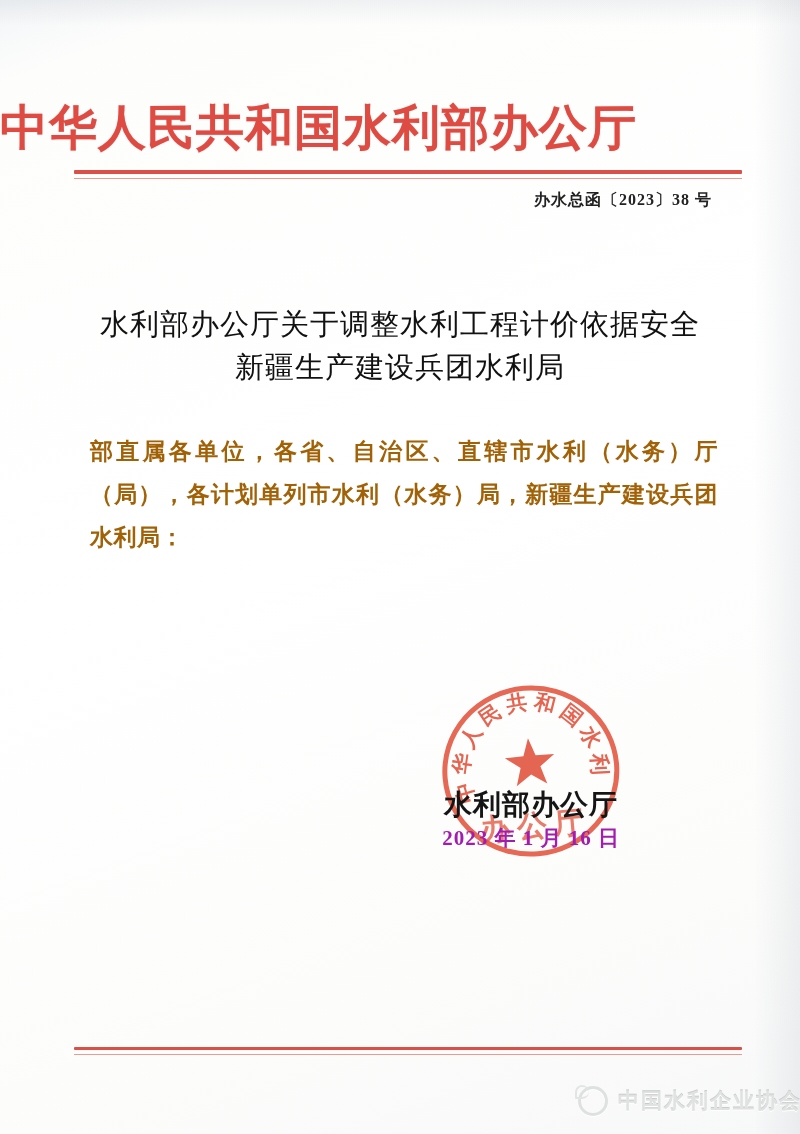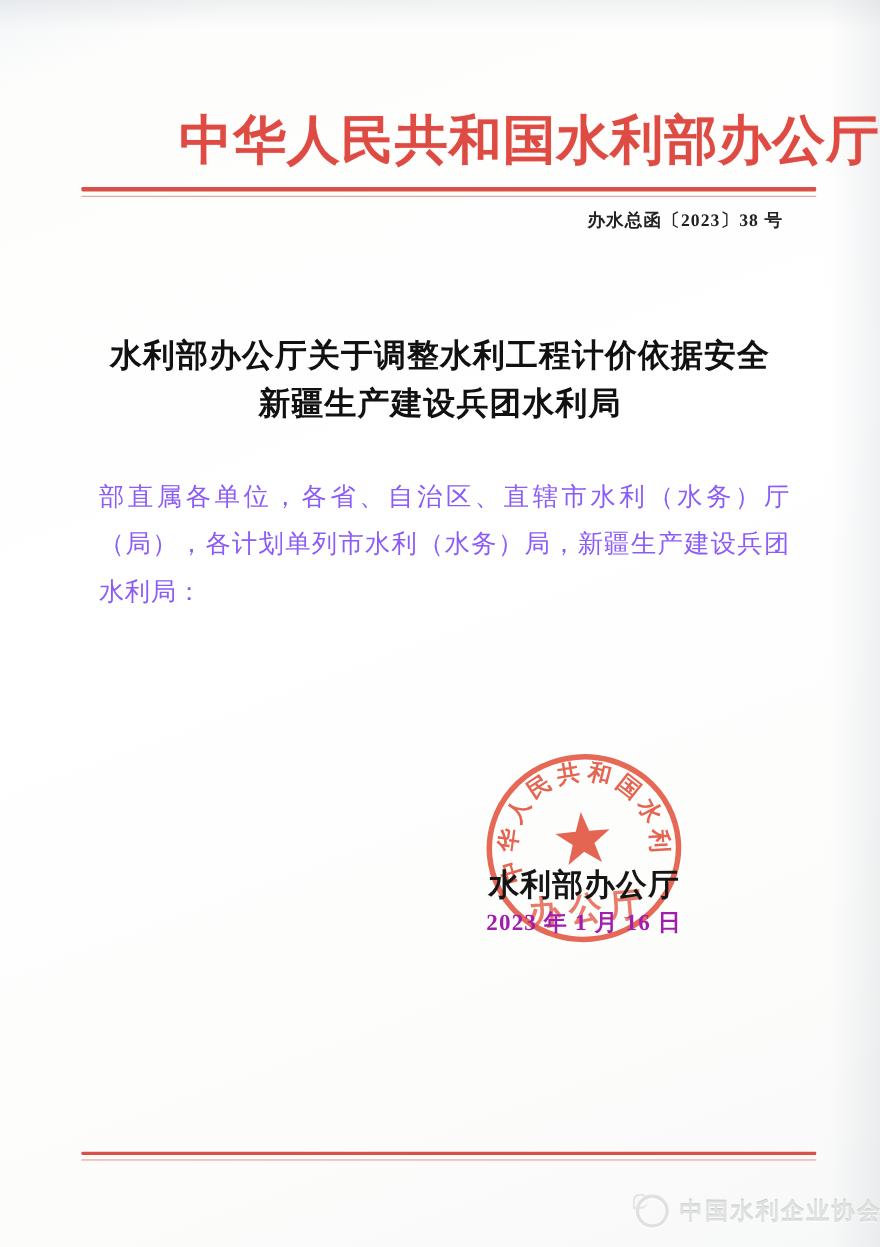--- a/index.html
+++ b/index.html
@@ -8,46 +8,46 @@
     font-family:"Liberation Serif","DejaVu Serif",serif;
     background:linear-gradient(160deg,#f3f5f7 0%,#fdfdfc 6%,#ffffff 45%,#fcfcfb 80%,#f7f8f8 100%);
   }
   .page{position:absolute;inset:0;}
   .edge-shade{position:absolute;top:0;right:0;width:46px;height:100%;
     background:linear-gradient(90deg,rgba(255,255,255,0),rgba(150,160,172,0.14));}
   .top-shade{position:absolute;top:0;left:0;width:100%;height:26px;
     background:linear-gradient(180deg,rgba(140,152,165,0.12),rgba(255,255,255,0));}
 
   .letterhead{
-    position:absolute;top:96px;left:0;width:100%;text-align:right;
+    position:absolute;top:96px;left:0;width:100%;text-align:left;
     font-size:48px;font-weight:bold;color:#dd4b43;letter-spacing:1px;
     font-family:"Liberation Serif","DejaVu Serif",serif;
     text-shadow:0 0 1px rgba(221,75,67,.45);white-space:nowrap;
   }
   .rule-thick{position:absolute;left:74px;width:668px;height:4px;background:#d85048;border-radius:1px;}
   .rule-thin{position:absolute;left:74px;width:668px;height:1px;background:#e89a93;}
   .rule-top-thick{top:170px;}
   .rule-top-thin{top:178px;}
   .rule-bottom-thick{top:1047px;height:3px;}
   .rule-bottom-thin{top:1054px;}
 
   .doc-number{
     position:absolute;top:190px;left:90px;width:622px;text-align:right;
     font-size:16px;color:#222;letter-spacing:1px;font-weight:600;
   }
 
   .doc-title{
     position:absolute;top:303px;left:60px;width:680px;text-align:center;
-    font-size:29px;font-weight:bold;color:#111;line-height:43px;letter-spacing:1px;
+    font-size:29px;font-weight:normal;color:#111;line-height:43px;letter-spacing:1px;
     font-family:"Liberation Sans","DejaVu Sans",sans-serif;
   }
 
   .body-text{
     position:absolute;top:430px;left:90px;width:628px;
-    font-size:23px;line-height:43px;color:#8b5cf6;font-weight:400;
+    font-size:23px;line-height:43px;color:#a16207;font-weight:700;
     text-align:justify;letter-spacing:0.5px;
   }
   .body-text p{margin:0;}
   .para-indent{text-indent:2em;}
 
   .seal{
     position:absolute;left:436px;top:684px;width:190px;height:178px;
     transform:rotate(-5deg);opacity:0.92;
   }
   .signature{

